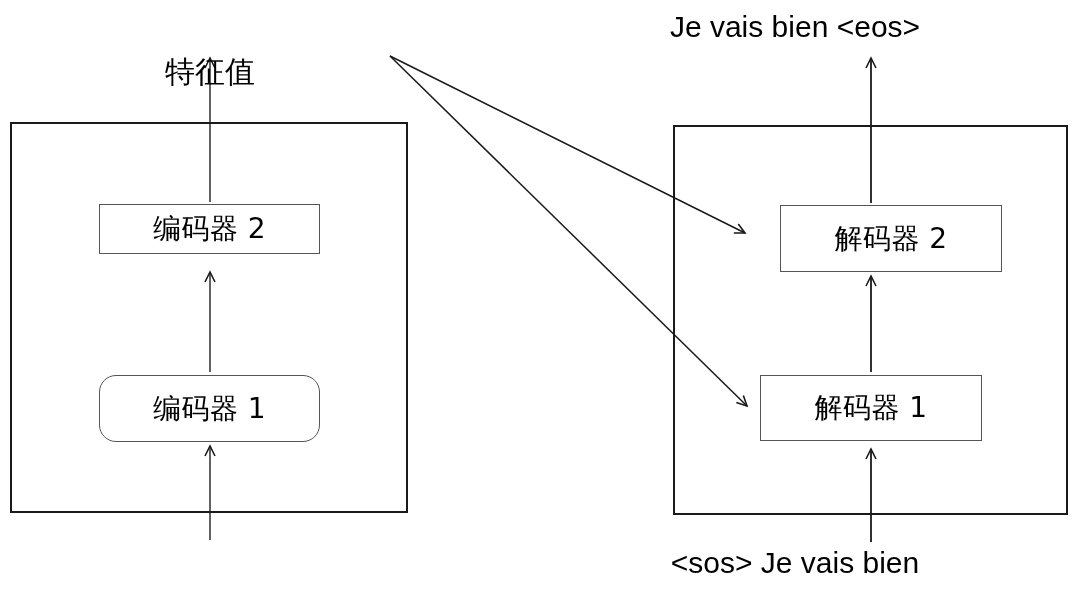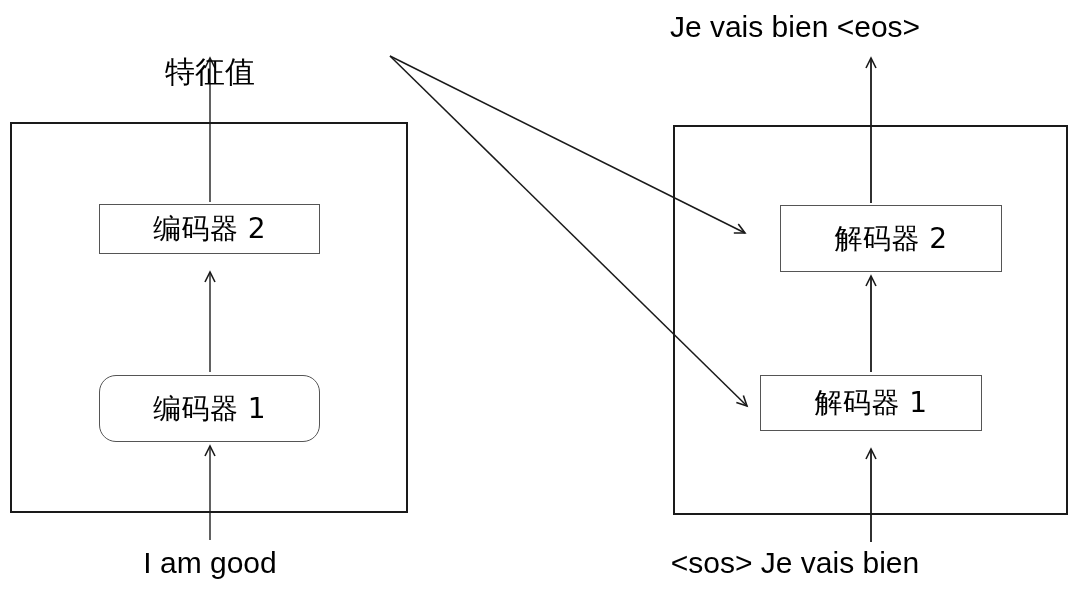--- a/index.html
+++ b/index.html
@@ -84,29 +84,28 @@
   <div class="unit-box cjk" style="left:99px; top:204px; width:221px; height:50px;">
     <span>编码器 2</span>
   </div>
 
   <div class="unit-box cjk" style="left:99px; top:375px; width:221px; height:67px;border-radius:17px;">
     <span>编码器 1</span>
   </div>
 
   <div class="io-label cjk" style="left:210px; top:10px;margin-top:42px;">特征值</div>
 
-  <div class="io-label" style="left:210px; top:546px;">I am good</div>
 
   <div class="outer-box" style="left:673px; top:125px; width:395px; height:390px;"></div>
 
   <div class="unit-box cjk" style="left:760px; top:205px; width:222px; height:67px;margin-left:20px;">
     <span>解码器 2</span>
   </div>
 
-  <div class="unit-box cjk" style="left:760px; top:375px; width:222px; height:56px;">
+  <div class="unit-box cjk" style="left:760px; top:375px; width:222px; height:66px;">
     <span>解码器 1</span>
   </div>
 
   <div class="io-label" style="left:795px; top:10px;text-align:right;">Je vais bien &lt;eos&gt;</div>
 
   <div class="io-label" style="left:795px; top:546px;">&lt;sos&gt; Je vais bien</div>
 
 </div>
 
 </body></html>

